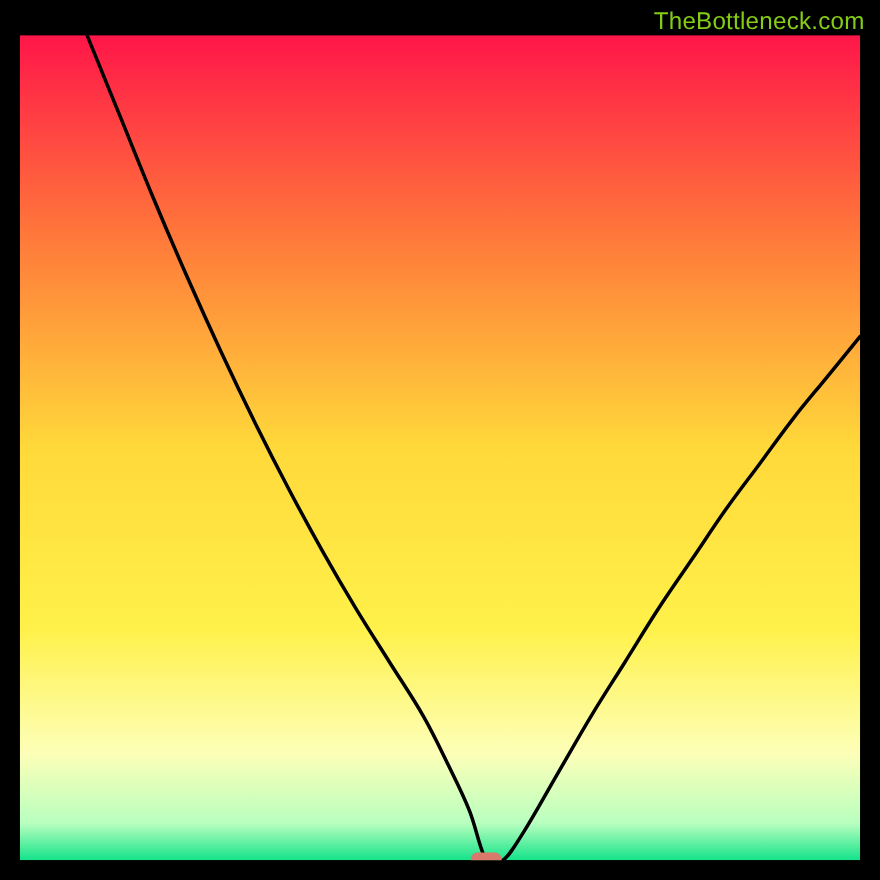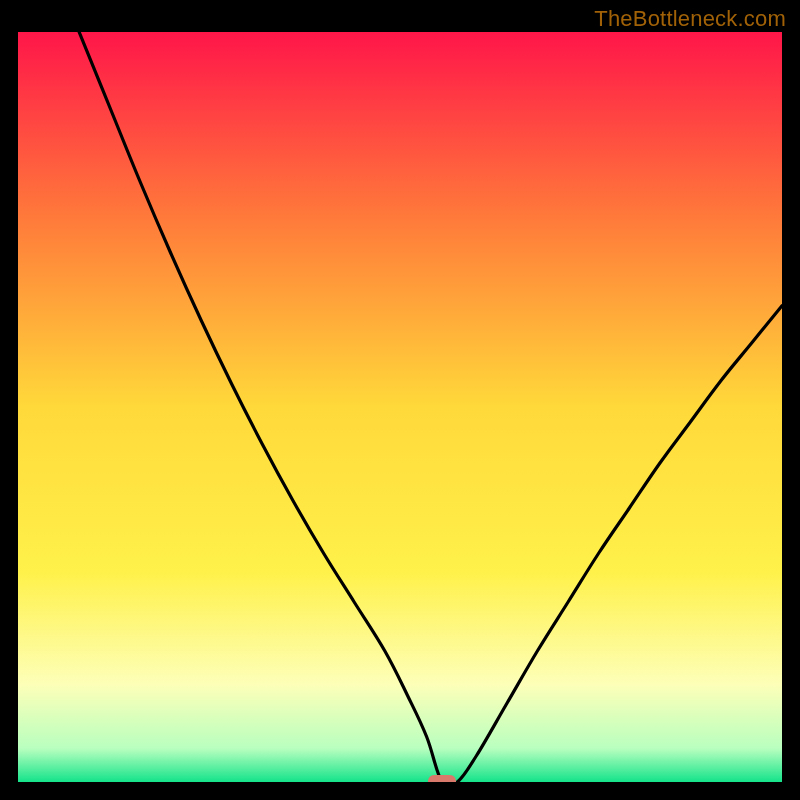--- a/index.html
+++ b/index.html
@@ -16,21 +16,21 @@
     left: 0;
     top: 0;
     width: 800px;
     height: 800px;
     background: #000;
   }
   .watermark {
     position: absolute;
     top: 6px;
     right: 14px;
-    color: #a16207;
+    color: #84cc16;
     font-size: 22px;
     letter-spacing: 0.2px;
     font-weight: 400;
     z-index: 10;
   }
   .plot {
     position: absolute;
     left: 18px;
     top: 32px;
     width: 764px;

